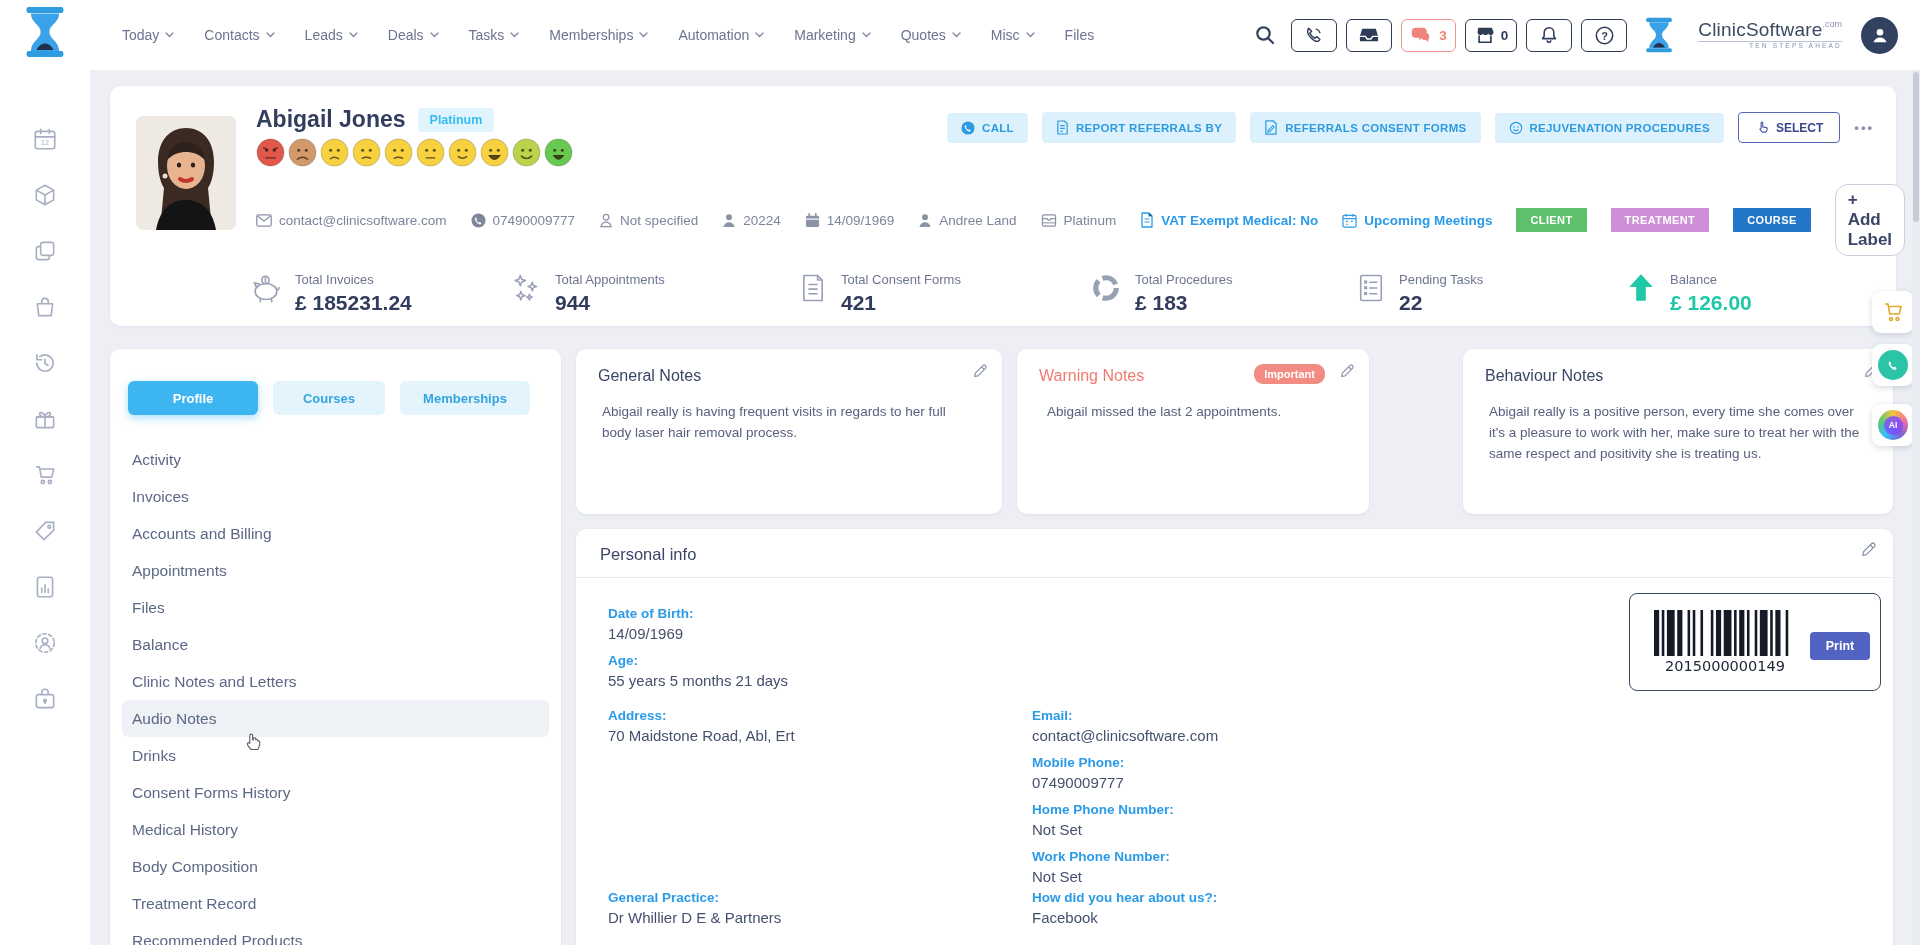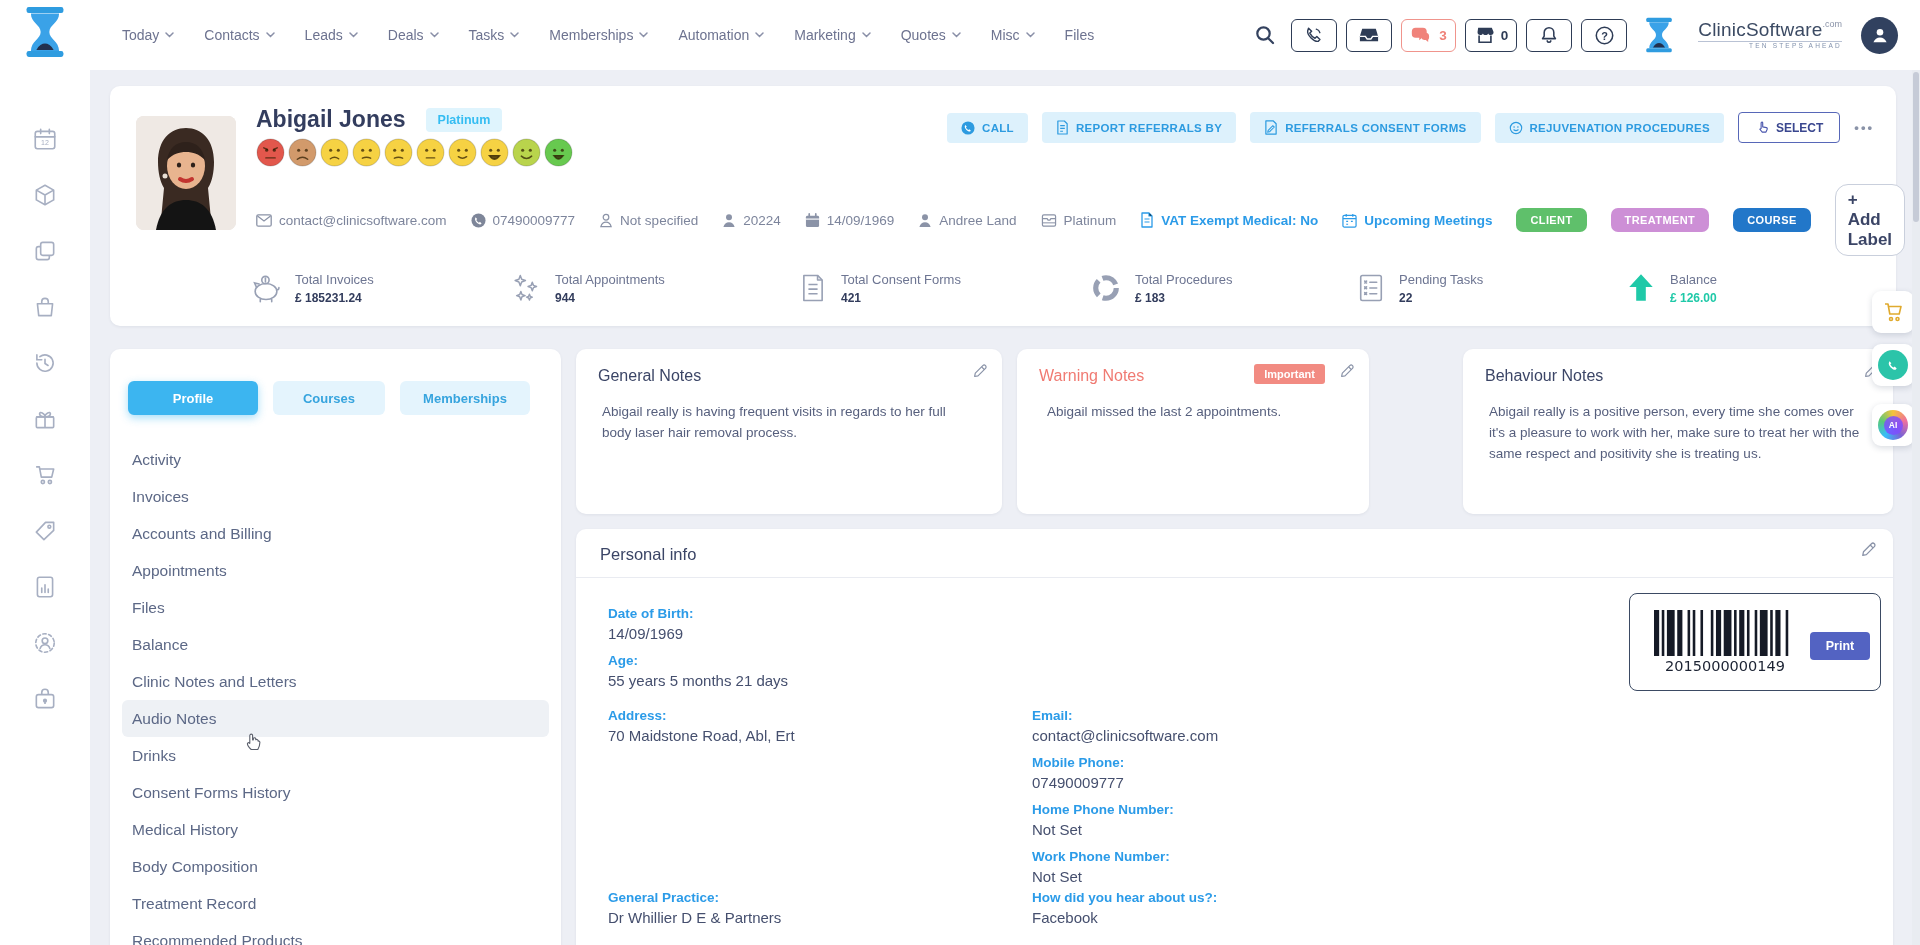--- a/index.html
+++ b/index.html
@@ -24,56 +24,56 @@
 
 .sidebar{position:absolute;left:0;top:0;width:90px;height:945px;background:#fff;z-index:6}
 .side-logo{position:absolute;left:22px;top:6px}
 .side-ic{position:absolute;left:32px;width:26px;height:26px;cursor:pointer}
 
 .content{position:absolute;left:90px;top:70px;width:1830px;height:875px;background:#edeff5;overflow:hidden}
 .card{position:absolute;background:#fff;border-radius:10px;box-shadow:0 1px 3px rgba(46,60,86,.08)}
 
 .profile-card{left:20px;top:16px;width:1786px;height:240px}
 .avatar-photo{position:absolute;left:26px;top:30px;width:100px;height:114px;border-radius:8px;overflow:hidden;background:#e9e2dd}
-.name-row{position:absolute;left:146px;top:20px;display:flex;align-items:center;gap:20px}
+.name-row{position:absolute;left:146px;top:20px;display:flex;align-items:center;gap:12px}
 .client-name{font-size:23px;font-weight:bold;color:#333d5e}
 .tier-badge{background:#dff4fd;color:#35bdf2;font-size:12.5px;font-weight:bold;padding:5px 12px;border-radius:4px}
 .mood-row{position:absolute;left:146px;top:52px;display:flex;gap:3px}
 .mood{cursor:pointer}
 .contact-row{position:absolute;left:146px;top:98px;display:flex;align-items:center;gap:24px}
 .c-item{display:flex;align-items:center;gap:7px;font-size:13.5px;color:#7d859c;white-space:nowrap}
 .c-item.link{color:#2b9be8;font-weight:bold;cursor:pointer}
-.pill{color:#fff;font-size:11px;font-weight:bold;letter-spacing:.4px;padding:6px 14px;border-radius:7px;cursor:pointer}
+.pill{color:#fff;font-size:11px;font-weight:bold;letter-spacing:.4px;padding:6px 14px;border-radius:1px;cursor:pointer}
 .add-label{border:1.5px solid #c9cfdc;border-radius:13px;color:#3b4566;font-size:17px;font-weight:bold;padding:5px 12px;background:#fff;cursor:pointer}
 .actions-row{position:absolute;top:26px;right:22px;display:flex;align-items:center;gap:14px}
 .act-btn{display:flex;align-items:center;gap:7px;background:#ddf1fc;color:#2d9be0;font-size:11.5px;font-weight:bold;letter-spacing:.3px;padding:8px 14px;border-radius:4px;border:none;cursor:pointer;white-space:nowrap}
 .select-btn{display:flex;align-items:center;gap:7px;background:#fff;color:#3a478f;border:1.5px solid #5767b8;font-size:12px;font-weight:bold;padding:7px 16px;border-radius:4px;cursor:pointer}
 .more-btn{color:#8a93a8;font-size:13px;font-weight:bold;letter-spacing:2px;cursor:pointer}
 .stat{position:absolute;top:186px;display:flex;align-items:flex-start;gap:13px}
 .stat-label{font-size:13px;color:#6d7592}
-.stat-value{font-size:12px;font-weight:bold;color:#323c5c;margin-top:4px}
+.stat-value{font-size:21px;font-weight:bold;color:#323c5c;margin-top:4px}
 .stat-value.teal{color:#1fc9a8}
 
 .left-panel{left:20px;top:279px;width:451px;height:620px}
 .tabs{position:absolute;left:18px;top:32px;display:flex;gap:15px}
 .tab{width:130px;height:34px;display:flex;align-items:center;justify-content:center;font-size:13px;font-weight:bold;border-radius:6px;background:#e4f4fd;color:#36a4de;cursor:pointer}
 .tab.mid{width:112px}
 .tab.active{background:#3cb5f0;color:#fff;box-shadow:0 3px 8px rgba(60,181,240,.45)}
 .panel-list{position:absolute;left:0;top:92px;width:100%}
 .panel-item{margin:0 12px;padding:0 10px;height:37px;line-height:37px;font-size:15.5px;color:#5c6886;border-radius:6px;cursor:pointer;white-space:nowrap}
 .panel-item.active{background:#eef1f5}
 
 .note-general{left:486px;top:279px;width:426px;height:165px}
 .note-warning{left:927px;top:279px;width:352px;height:165px}
 .note-behaviour{left:1373px;top:279px;width:430px;height:165px}
 .note-title{position:absolute;left:22px;top:18px;font-size:16px;color:#3b4566}
 .note-title.warn{color:#f07a72}
 .note-text{position:absolute;left:26px;top:52px;font-size:13.5px;color:#565f7d;line-height:21px}
 .pencil{position:absolute;top:14px;right:14px;cursor:pointer}
-.important-badge{position:absolute;top:15px;right:44px;background:#f28b82;color:#fff;font-size:11px;font-weight:bold;padding:4px 10px;border-radius:3px}
+.important-badge{position:absolute;top:15px;right:44px;background:#f28b82;color:#fff;font-size:11px;font-weight:bold;padding:4px 10px;border-radius:9px}
 
 .personal-card{left:486px;top:459px;width:1317px;height:430px}
 .personal-title{position:absolute;left:24px;top:16px;font-size:16.5px;color:#3b4566}
 .personal-divider{position:absolute;left:0;top:48px;width:100%;border-top:1px solid #e9ebf1}
 .pgroup{position:absolute}
 .pfield{margin-bottom:9px}
 .pfield .lab{font-size:13.5px;font-weight:bold;color:#2b9be8;line-height:18px}
 .pfield .val{font-size:15px;color:#454f6e;line-height:18px;margin-top:2px}
 .barcode-box{position:absolute;left:1053px;top:64px;width:252px;height:98px;border:1.5px solid #3b4a63;border-radius:8px;background:#fff}
 .barcode-bars{position:absolute;left:24px;top:16px;width:142px;height:46px}

